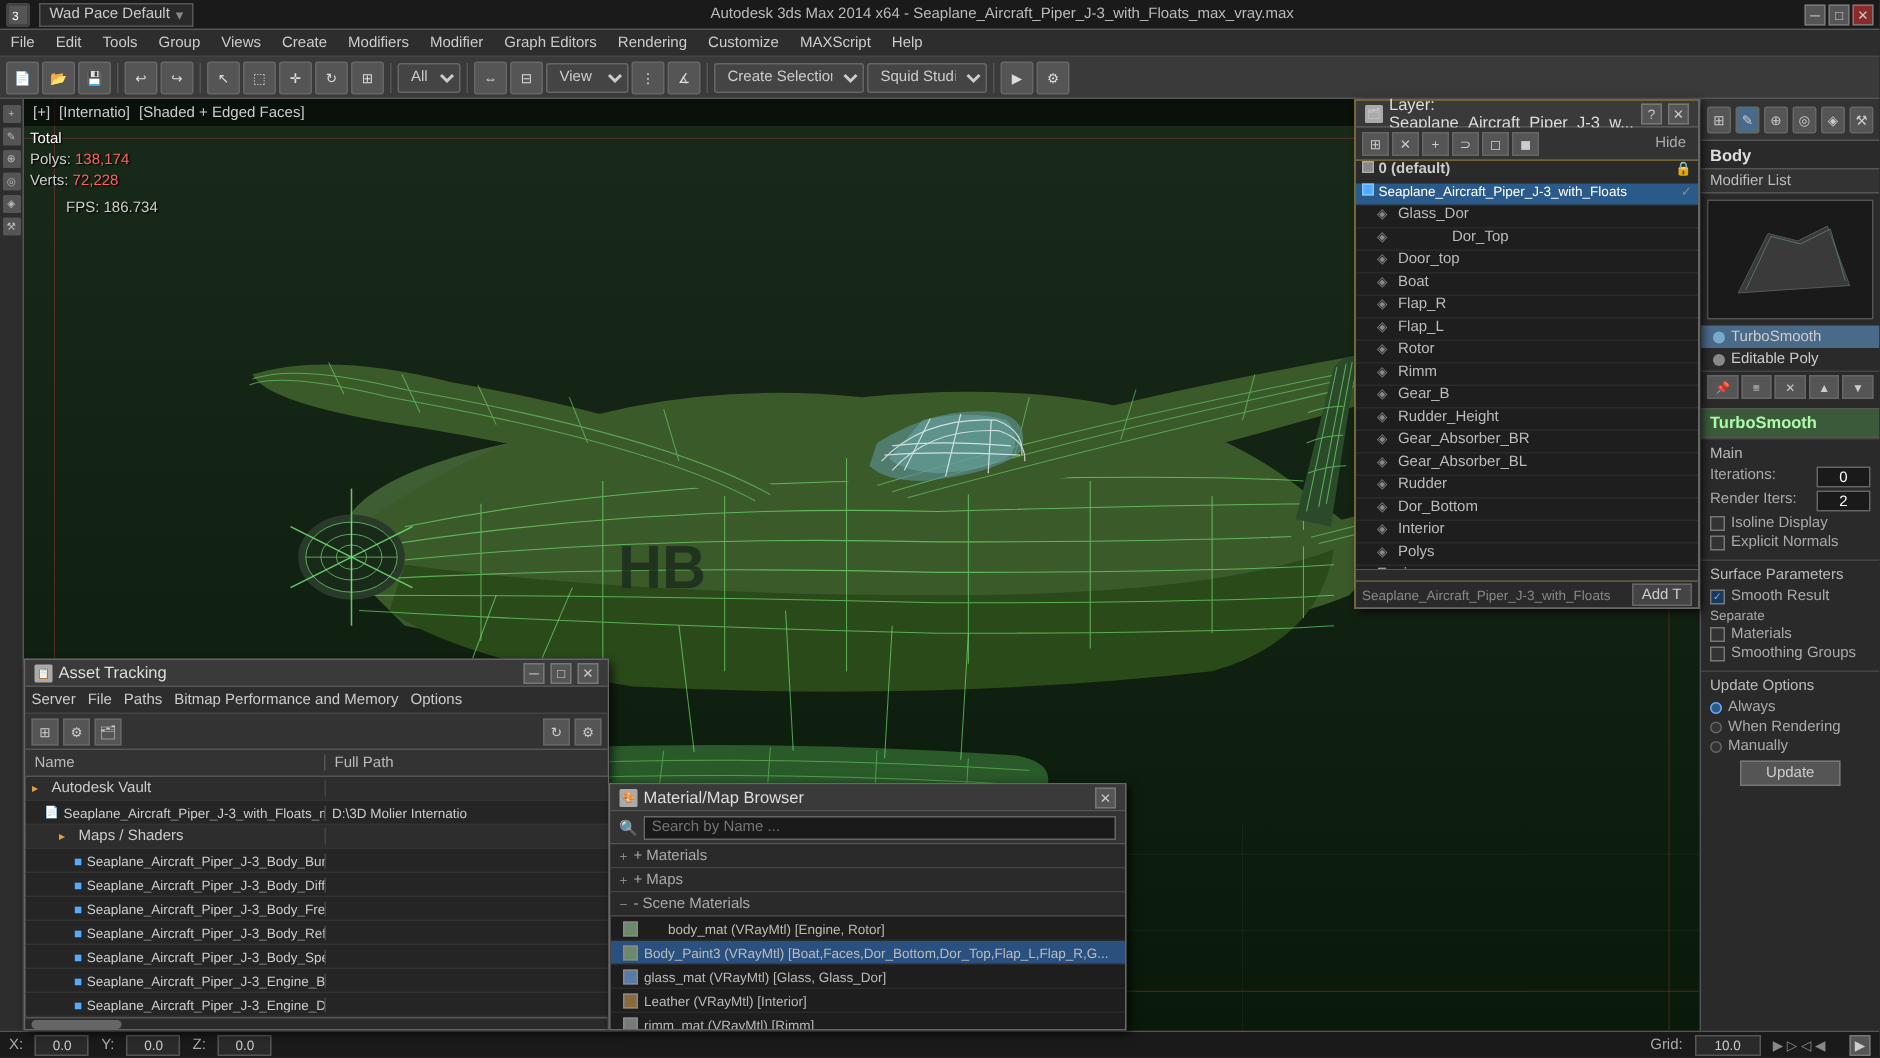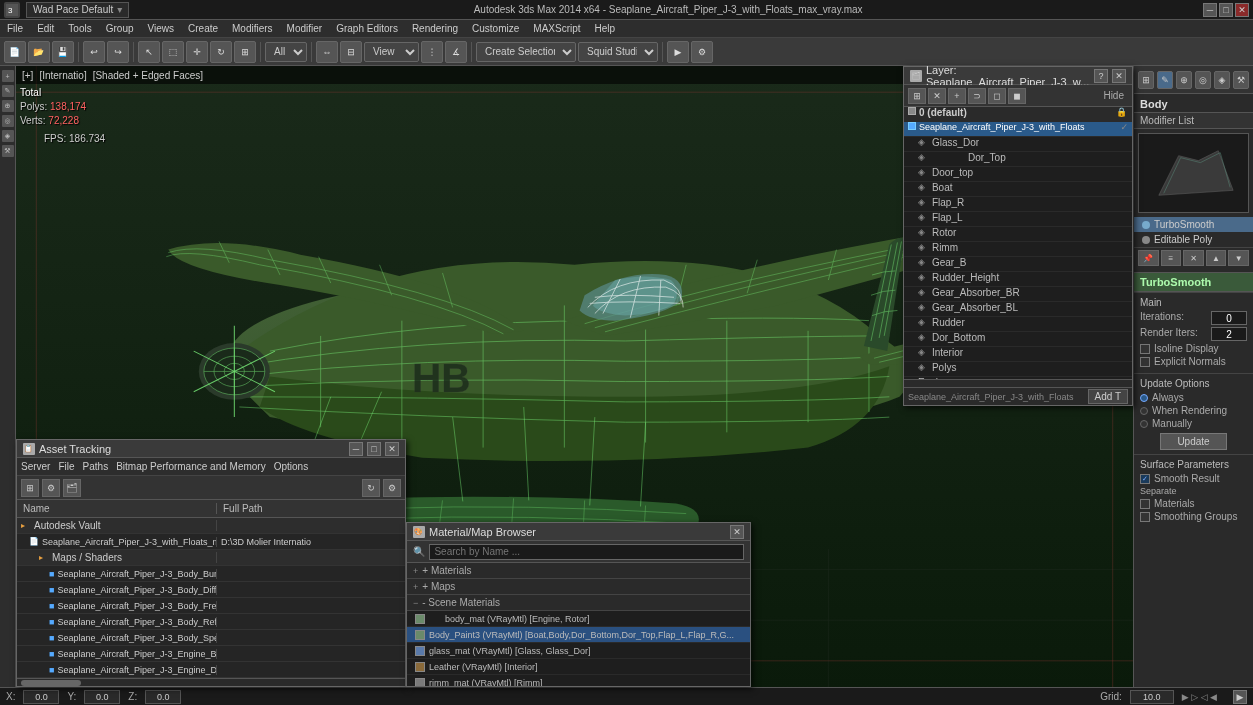--- a/index.html
+++ b/index.html
@@ -993,52 +993,52 @@
         <div class="rp-checkbox"></div>
         <span>Isoline Display</span>
       </div>
       <div class="rp-checkbox-row">
         <div class="rp-checkbox"></div>
         <span>Explicit Normals</span>
       </div>
     </div>
 
     <div class="rp-section">
+      <div class="rp-section-title">Surface Parameters</div>
+      <div class="rp-checkbox-row">
+        <div class="rp-checkbox" style="background:#1a3a5a;">✓</div>
+        <span>Smooth Result</span>
+      </div>
+      <div class="rp-label" style="font-size:9px;margin-bottom:2px;">Separate</div>
+      <div class="rp-checkbox-row">
+        <div class="rp-checkbox"></div>
+        <span>Materials</span>
+      </div>
+      <div class="rp-checkbox-row">
+        <div class="rp-checkbox"></div>
+        <span>Smoothing Groups</span>
+      </div>
+    </div>
+
+    <div class="rp-section">
       <div class="rp-section-title">Update Options</div>
       <div class="rp-checkbox-row">
         <div style="width:8px;height:8px;border-radius:50%;border:1px solid #7af;background:#2a5a8a;"></div>
         <span>Always</span>
       </div>
       <div class="rp-checkbox-row">
         <div style="width:8px;height:8px;border-radius:50%;border:1px solid #666;background:#333;"></div>
         <span>When Rendering</span>
       </div>
       <div class="rp-checkbox-row">
         <div style="width:8px;height:8px;border-radius:50%;border:1px solid #666;background:#333;"></div>
         <span>Manually</span>
       </div>
       <div style="text-align:center;margin-top:4px;">
         <button style="background:#555;border:1px solid #777;color:#ccc;font-size:10px;padding:2px 16px;cursor:pointer;">Update</button>
-      </div>
-    </div>
-
-    <div class="rp-section">
-      <div class="rp-section-title">Surface Parameters</div>
-      <div class="rp-checkbox-row">
-        <div class="rp-checkbox" style="background:#1a3a5a;">✓</div>
-        <span>Smooth Result</span>
-      </div>
-      <div class="rp-label" style="font-size:9px;margin-bottom:2px;">Separate</div>
-      <div class="rp-checkbox-row">
-        <div class="rp-checkbox"></div>
-        <span>Materials</span>
-      </div>
-      <div class="rp-checkbox-row">
-        <div class="rp-checkbox"></div>
-        <span>Smoothing Groups</span>
       </div>
     </div>
   </div>
 </div>
 
 <div class="status-bar">
   <span>X:</span>
   <input class="status-input" type="text" value="0.0" style="">
   <span>Y:</span>
   <input class="status-input" type="text" value="0.0" style="">
@@ -1316,21 +1316,21 @@
     <span class="expand-icon">−</span>
     <span>- Scene Materials</span>
   </div>
   <div class="mat-list">
     <div class="mat-item">
       <div class="mat-color-dot"></div>
       <span style="font-size:9px;padding-left:16px;">body_mat (VRayMtl) [Engine, Rotor]</span>
     </div>
     <div class="mat-item selected">
       <div class="mat-color-dot"></div>
-      <span style="font-size:9px;">Body_Paint3 (VRayMtl) [Boat,Body,Dor_Bottom,Dor_Top,Flap_L,Flap_R,G...</span>
+      <span style="font-size:9px;">Body_Paint3 (VRayMtl) [Boat,Faces,Dor_Bottom,Dor_Top,Flap_L,Flap_R,G...</span>
     </div>
     <div class="mat-item">
       <div class="mat-color-dot blue"></div>
       <span style="font-size:9px;">glass_mat (VRayMtl) [Glass, Glass_Dor]</span>
     </div>
     <div class="mat-item">
       <div class="mat-color-dot brown"></div>
       <span style="font-size:9px;">Leather (VRayMtl) [Interior]</span>
     </div>
     <div class="mat-item">

